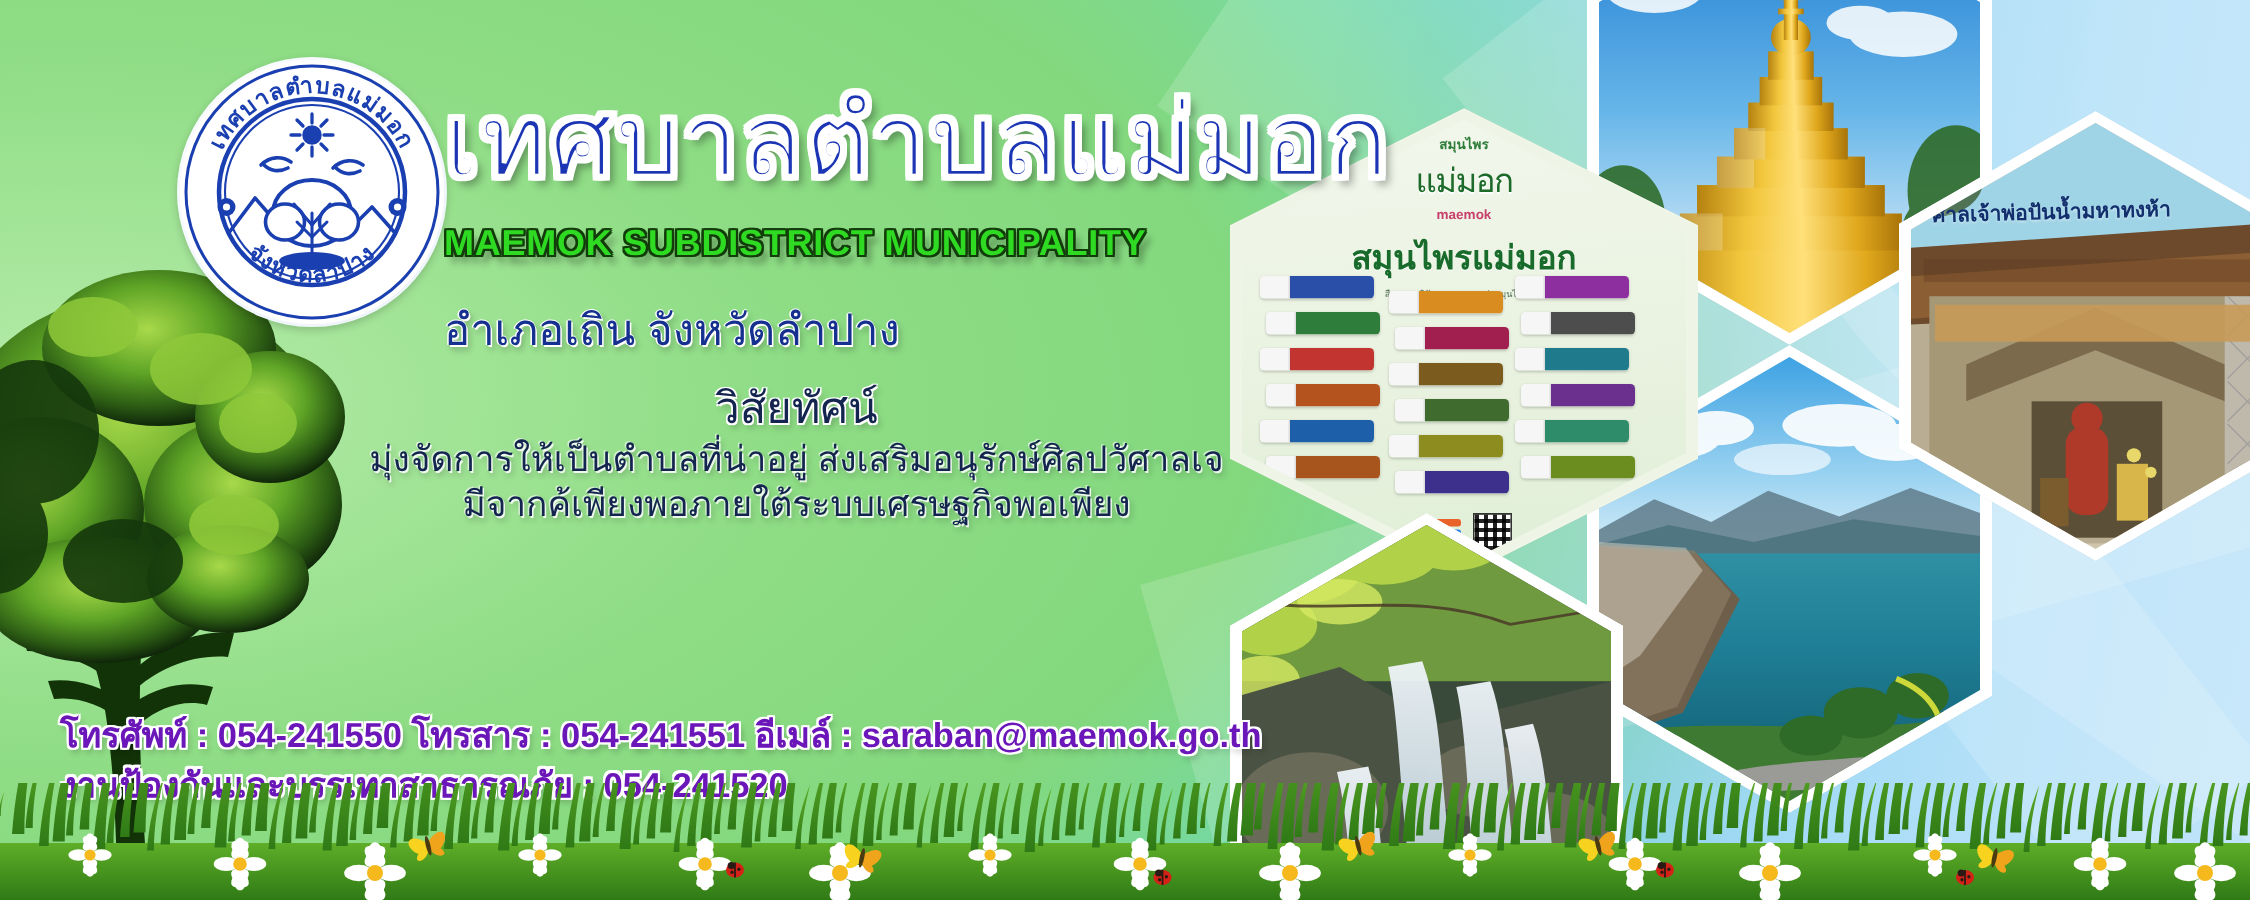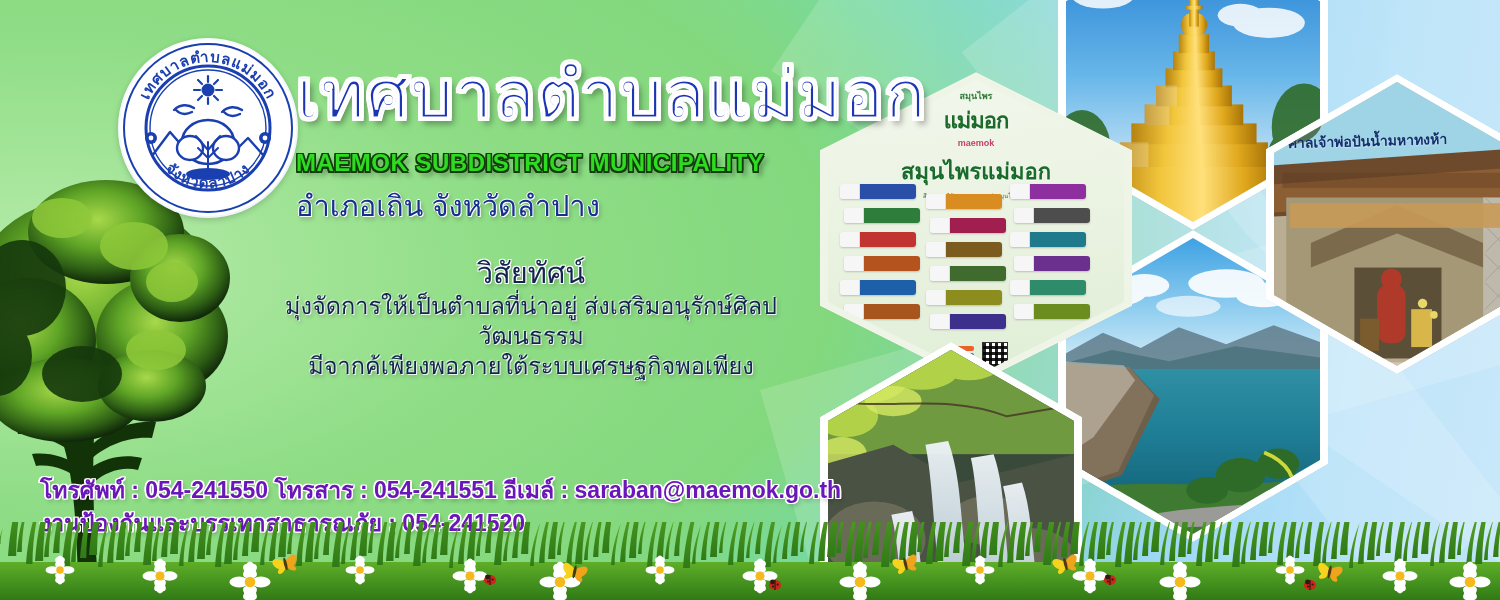--- a/index.html
+++ b/index.html
@@ -68,21 +68,21 @@
     margin-top:12px;
     font-size:24px; line-height:38px; font-weight:bold; letter-spacing:.5px;
     color:#2fdb22;
     text-shadow:
       1.5px 0 0 #123d0a, -1.5px 0 0 #123d0a, 0 1.5px 0 #123d0a, 0 -1.5px 0 #123d0a,
       1.5px 1.5px 0 #123d0a, -1.5px 1.5px 0 #123d0a, 1.5px -1.5px 0 #123d0a, -1.5px -1.5px 0 #123d0a,
       4px 5px 5px rgba(0,0,0,.38);
     white-space:nowrap;
   }
   .t-sub{
-    margin-top:7px;
+    margin-top:22px;
     font-size:29px; line-height:34px; font-weight:normal;
     color:#15308e;
     text-shadow:1px 1px 0 #fff, -1px 0 0 #fff, 0 -1px 0 #fff, 2px 3px 4px rgba(0,0,0,.28);
     white-space:nowrap;
   }
 
   
   .vision{
     position:absolute; left:246px; top:255px; width:570px;
     text-align:center; z-index:7; color:#13254f;
@@ -140,21 +140,21 @@
   
   .hex-cap{
     position:absolute; color:#fff; font-size:11px; line-height:14px;
     text-shadow:0 1px 2px rgba(0,0,0,.55); z-index:3; white-space:nowrap;
   }
 
   
   .poster{position:absolute;inset:0;background:linear-gradient(175deg,#f2f7ec 0%,#e9f2e0 55%,#dfeed6 100%);}
   .poster-logo{position:absolute;left:50%;top:9px;transform:translateX(-50%);text-align:center;}
   .poster-logo .pl-1{font-size:9px;color:#2f7d3a;font-weight:bold;}
-  .poster-logo .pl-2{font-size:22px;color:#1d6b2b;font-weight:bold;letter-spacing:-1px;text-shadow:0 1px 0 #fff;}
+  .poster-logo .pl-2{font-size:22px;color:#1d6b2b;font-weight:normal;letter-spacing:-1px;text-shadow:0 1px 0 #fff;}
   .poster-logo .pl-3{font-size:9px;color:#c73f6a;font-weight:bold;}
   .poster-title{position:absolute;left:50%;top:74px;transform:translateX(-50%);text-align:center;width:100%;}
   .poster-title .pt-1{font-size:22px;color:#186b2a;font-weight:bold;text-shadow:0 1px 0 #fff;}
   .poster-title .pt-2{font-size:6px;color:#4b6b50;margin-top:2px;}
   .poster-grid{position:absolute;left:10px;top:104px;right:10px;bottom:44px;}
   .prod{position:absolute;height:15px;border-radius:3px;display:flex;align-items:center;overflow:hidden;
         box-shadow:0 1px 2px rgba(0,0,0,.2);}
   .prod .box{width:20px;height:15px;background:#f6f6f6;border-right:1px solid #ddd;}
   .prod .tag{flex:1;height:100%;}
   .poster-foot{position:absolute;left:50%;bottom:8px;transform:translateX(-50%);display:flex;gap:8px;align-items:center;}
@@ -592,21 +592,21 @@
   </div>
 
   <div class="titleblock">
     <div class="t-main">เทศบาลตำบลแม่มอก</div>
     <div class="t-en">MAEMOK SUBDISTRICT MUNICIPALITY</div>
     <div class="t-sub">อำเภอเถิน จังหวัดลำปาง</div>
   </div>
 
   <div class="vision">
     <div class="v-head">วิสัยทัศน์</div>
-    <div class="v-line">มุ่งจัดการให้เป็นตำบลที่น่าอยู่ ส่งเสริมอนุรักษ์ศิลปวัฒนธรรม</div>
+    <div class="v-line">มุ่งจัดการให้เป็นตำบลที่น่าอยู่ ส่งเสริมอนุรักษ์ศิลปวัศาลเจ</div>
     <div class="v-line">มีจากค้เพียงพอภายใต้ระบบเศรษฐกิจพอเพียง</div>
   </div>
 
   <div class="contact">
     <div class="c-line">โทรศัพท์ : 054-241550  โทรสาร : 054-241551 อีเมล์ : saraban@maemok.go.th</div>
     <div class="c-line">งานป้องกันและบรรเทาสาธารณภัย : 054-241520</div>
   </div>
 
   <div class="grass">
     <svg viewBox="0 0 1500 78" preserveAspectRatio="none" aria-hidden="true">

